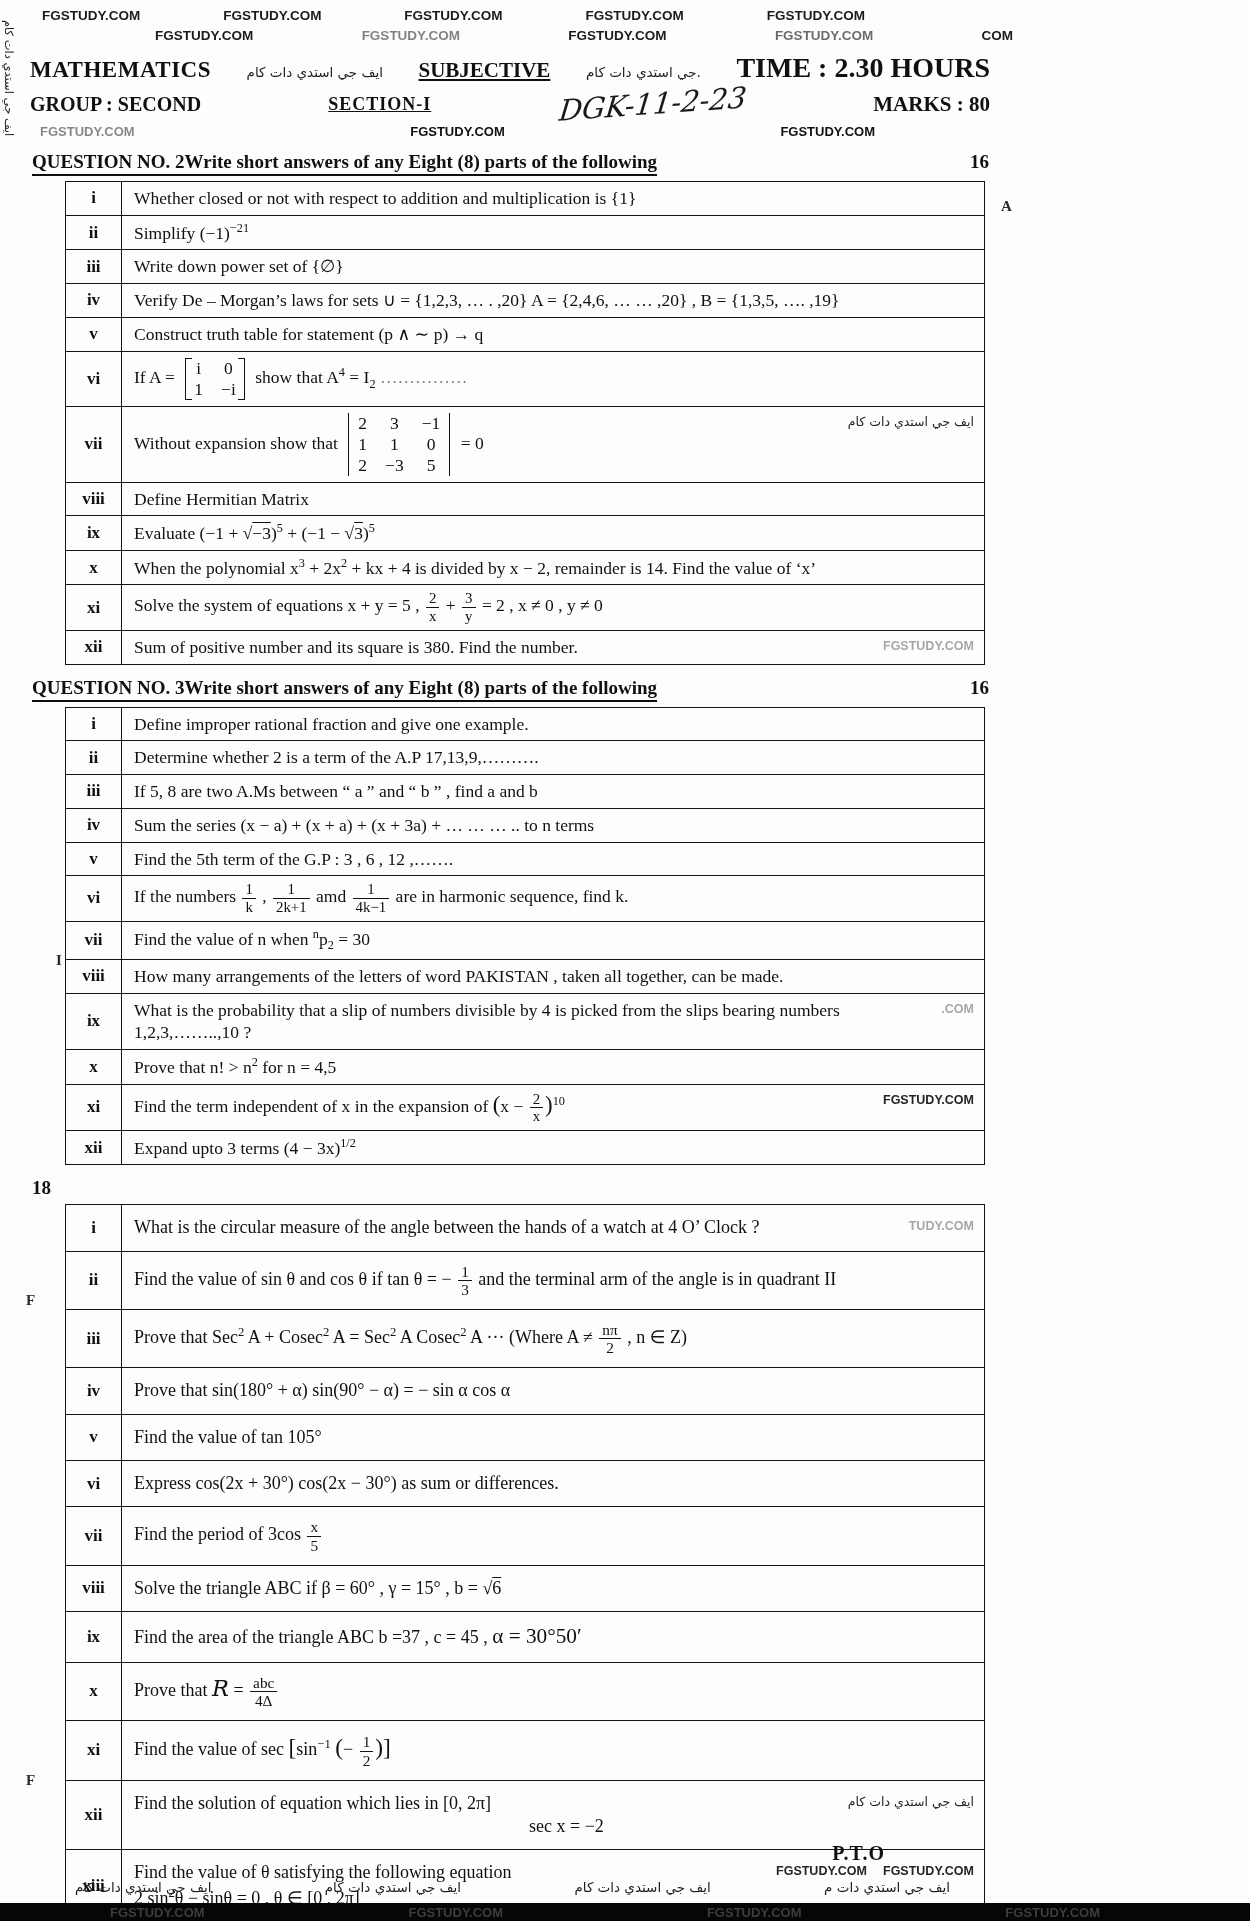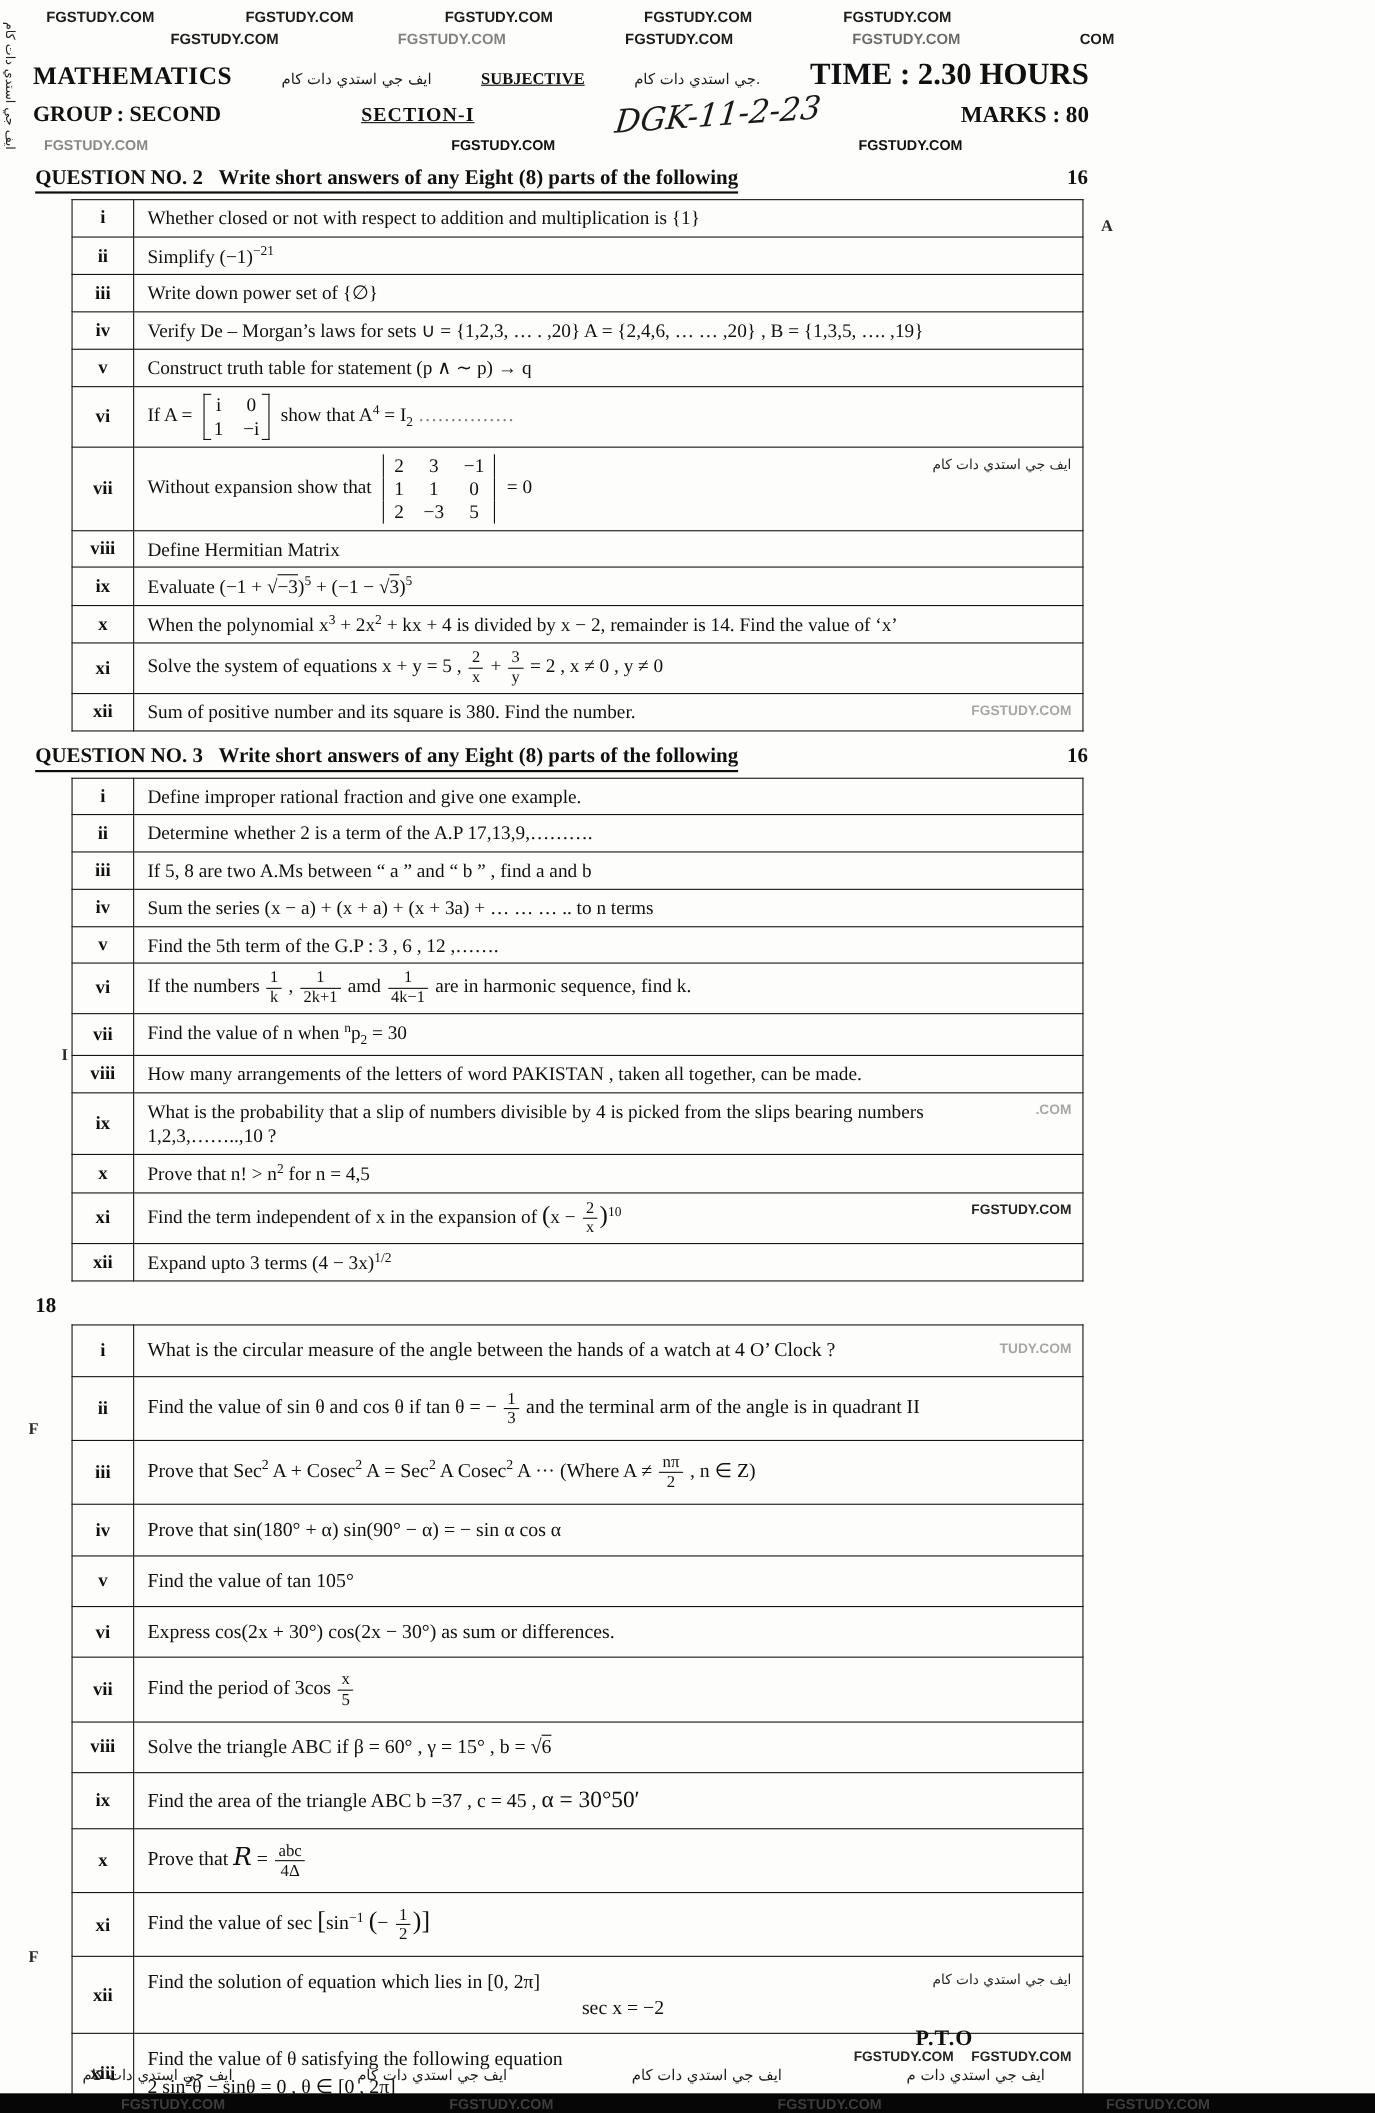--- a/index.html
+++ b/index.html
@@ -23,33 +23,33 @@
   .vert-urdu{position:absolute;left:16px;top:20px;font-size:11.5px;font-family:"DejaVu Sans",sans-serif;transform:rotate(90deg);transform-origin:0 0;color:#222;}
 
   
   .title-row{display:flex;justify-content:center;align-items:baseline;gap:26px;margin-top:2px;}
   .class-title{font-size:22px;font-weight:bold;letter-spacing:.5px;}
   .title-row .urdu{font-size:14px;color:#1d1d1d;}
 
   
   .hdr-r1{display:flex;justify-content:space-between;align-items:baseline;padding:7px 25px 0 0;}
   .subject{font-size:23px;font-weight:bold;letter-spacing:.5px;}
-  .ptype{font-size:15px;font-weight:bold;text-decoration:underline;}
+  .ptype{font-size:21px;font-weight:bold;text-decoration:underline;}
   .time{font-size:28px;font-weight:bold;}
   .hdr-urdu{font-size:13.5px;color:#1d1d1d;}
   .hdr-r2{display:flex;justify-content:space-between;align-items:center;padding:3px 25px 0 0;}
   .group{font-size:20px;font-weight:bold;}
   .section{font-size:18px;font-weight:bold;text-decoration:underline;letter-spacing:1px;}
   .code{display:inline-block;font-size:29px;font-style:italic;font-family:"DejaVu Serif",serif;transform:rotate(-4deg) skewX(-10deg);color:#1a1a1a;}
   .marks{font-size:21px;font-weight:bold;}
 
   
   .qhead{display:flex;justify-content:space-between;align-items:baseline;margin:12px 0 5px 2px;padding-right:26px;}
   .qh-text{font-size:19px;font-weight:bold;border-bottom:2.2px solid #0e0e0e;padding-bottom:1px;}
-  .qh-text .qlabel{margin-right:14px;}
+  .qh-text .qlabel{}
   .qmarks{font-size:19px;font-weight:bold;}
 
   
   .qt{border-collapse:collapse;margin-left:35px;width:920px;}
   .qt td{border:1.7px solid #141414;vertical-align:middle;}
   .rn{width:56px;text-align:center;font-weight:bold;font-size:17px;padding:3px;}
   .pt{padding:5px 10px 5px 12px;font-size:17.5px;line-height:1.3;}
   .q4t .pt{padding-top:11px;padding-bottom:11px;font-size:18px;}
   .q4t .rn{padding:10px 3px;}
 

